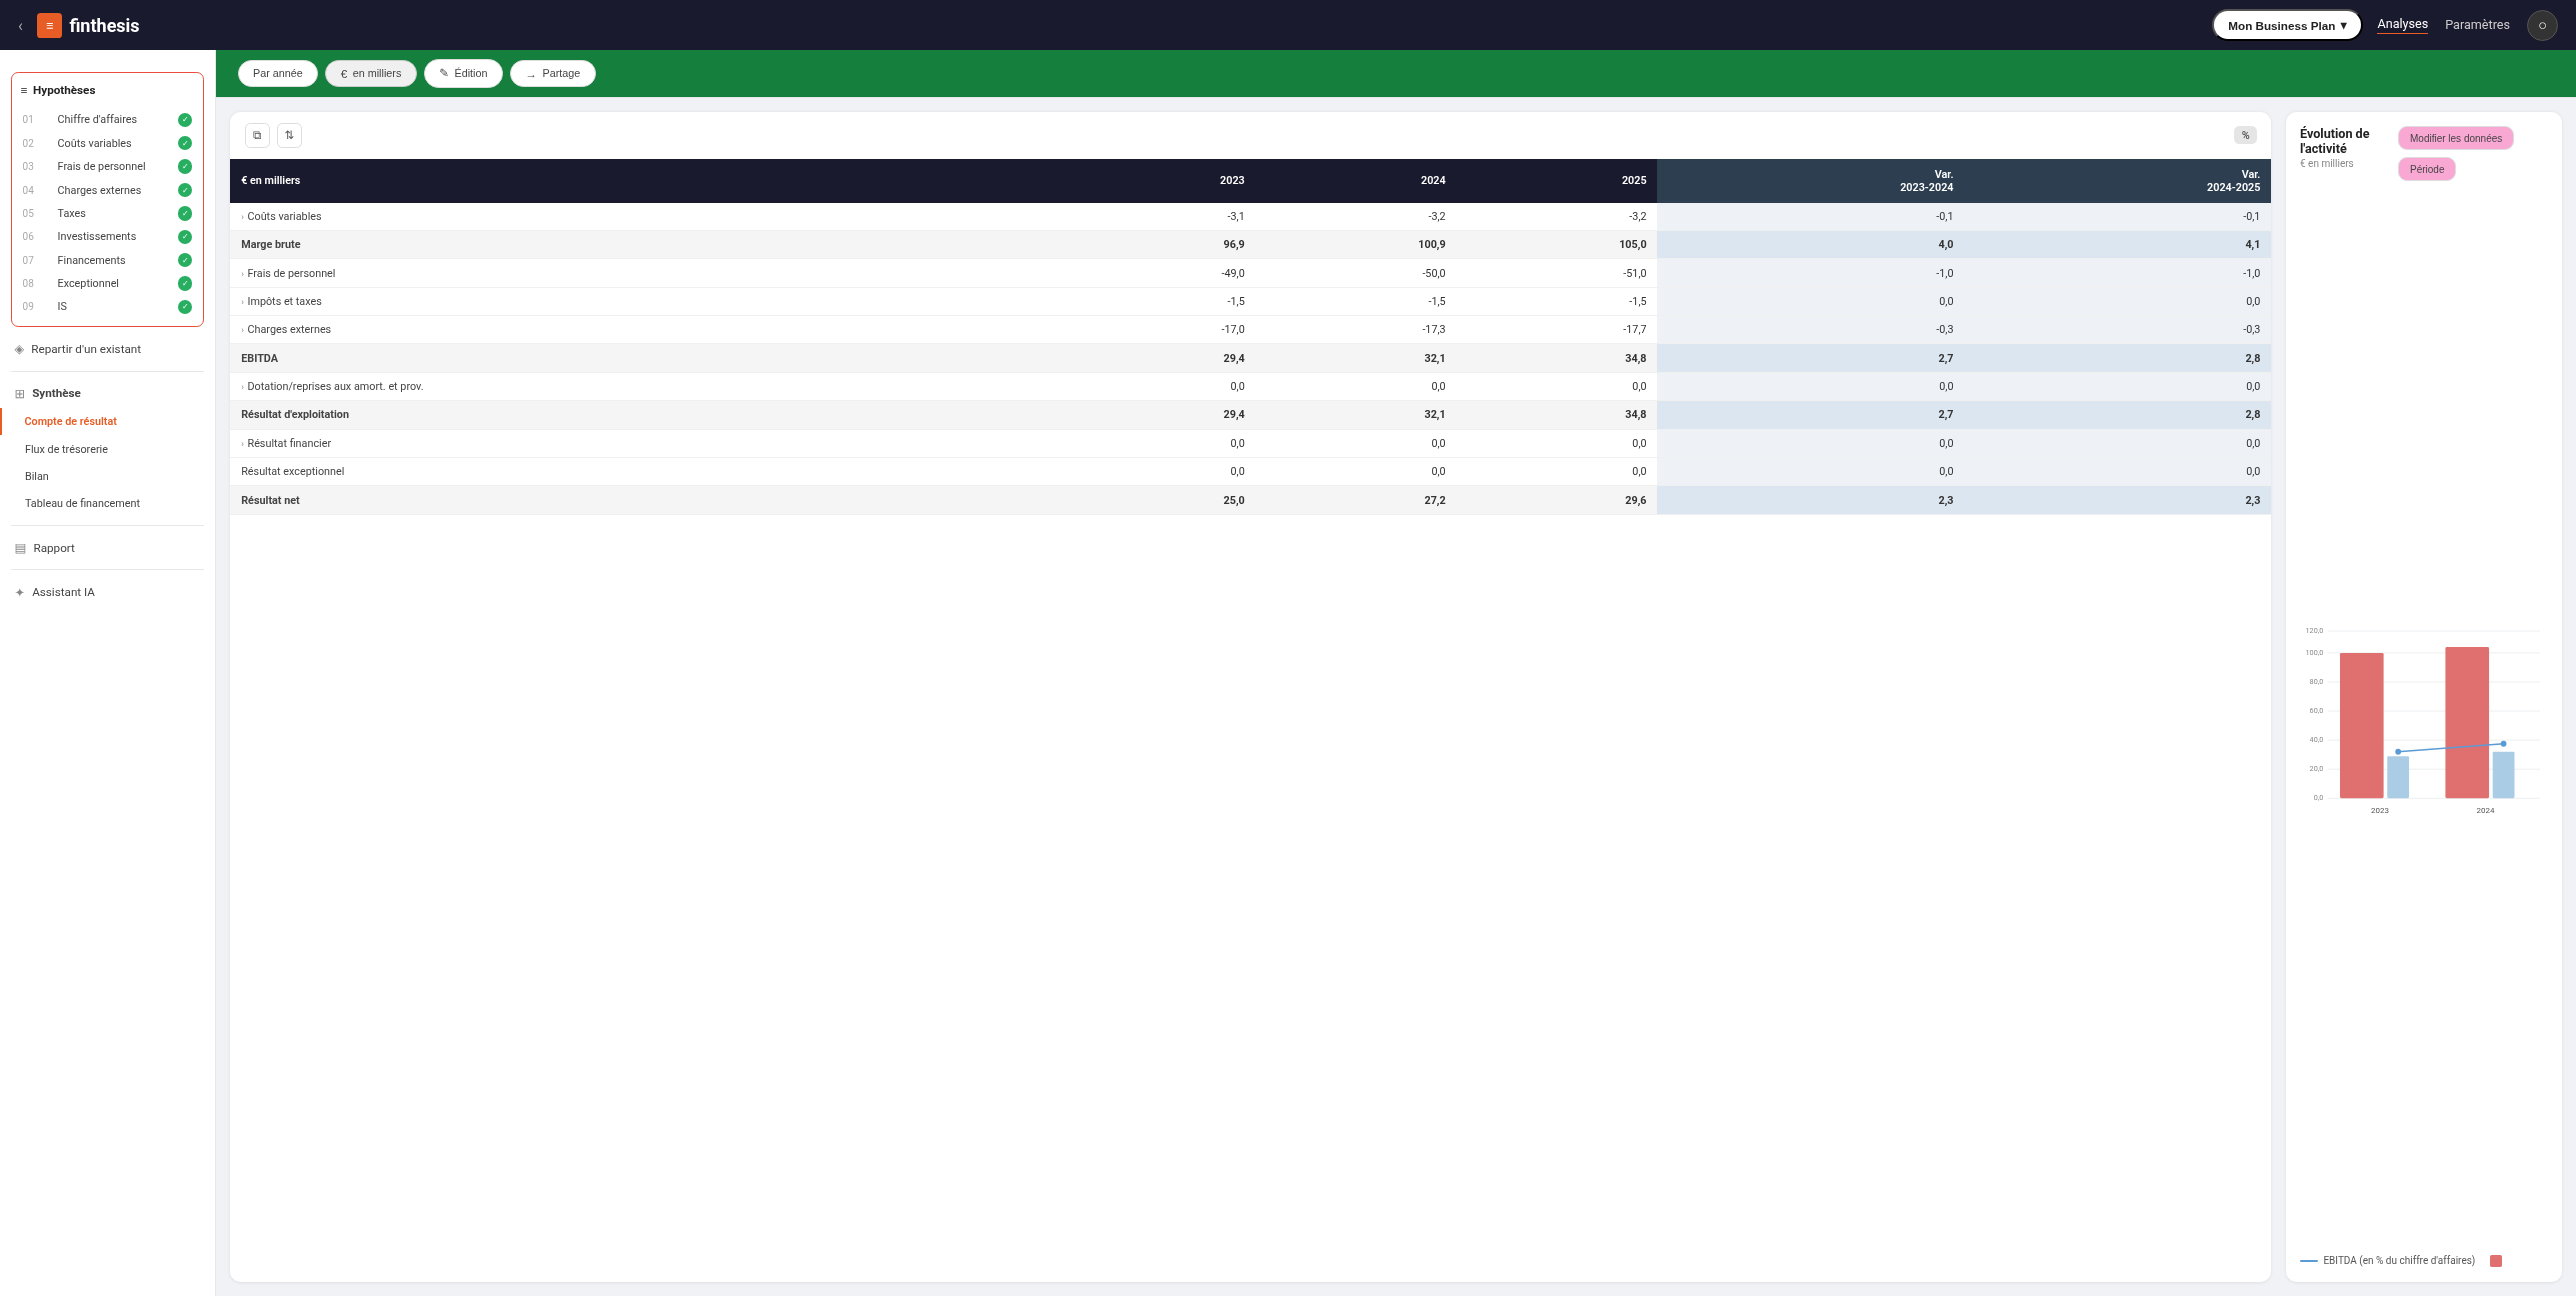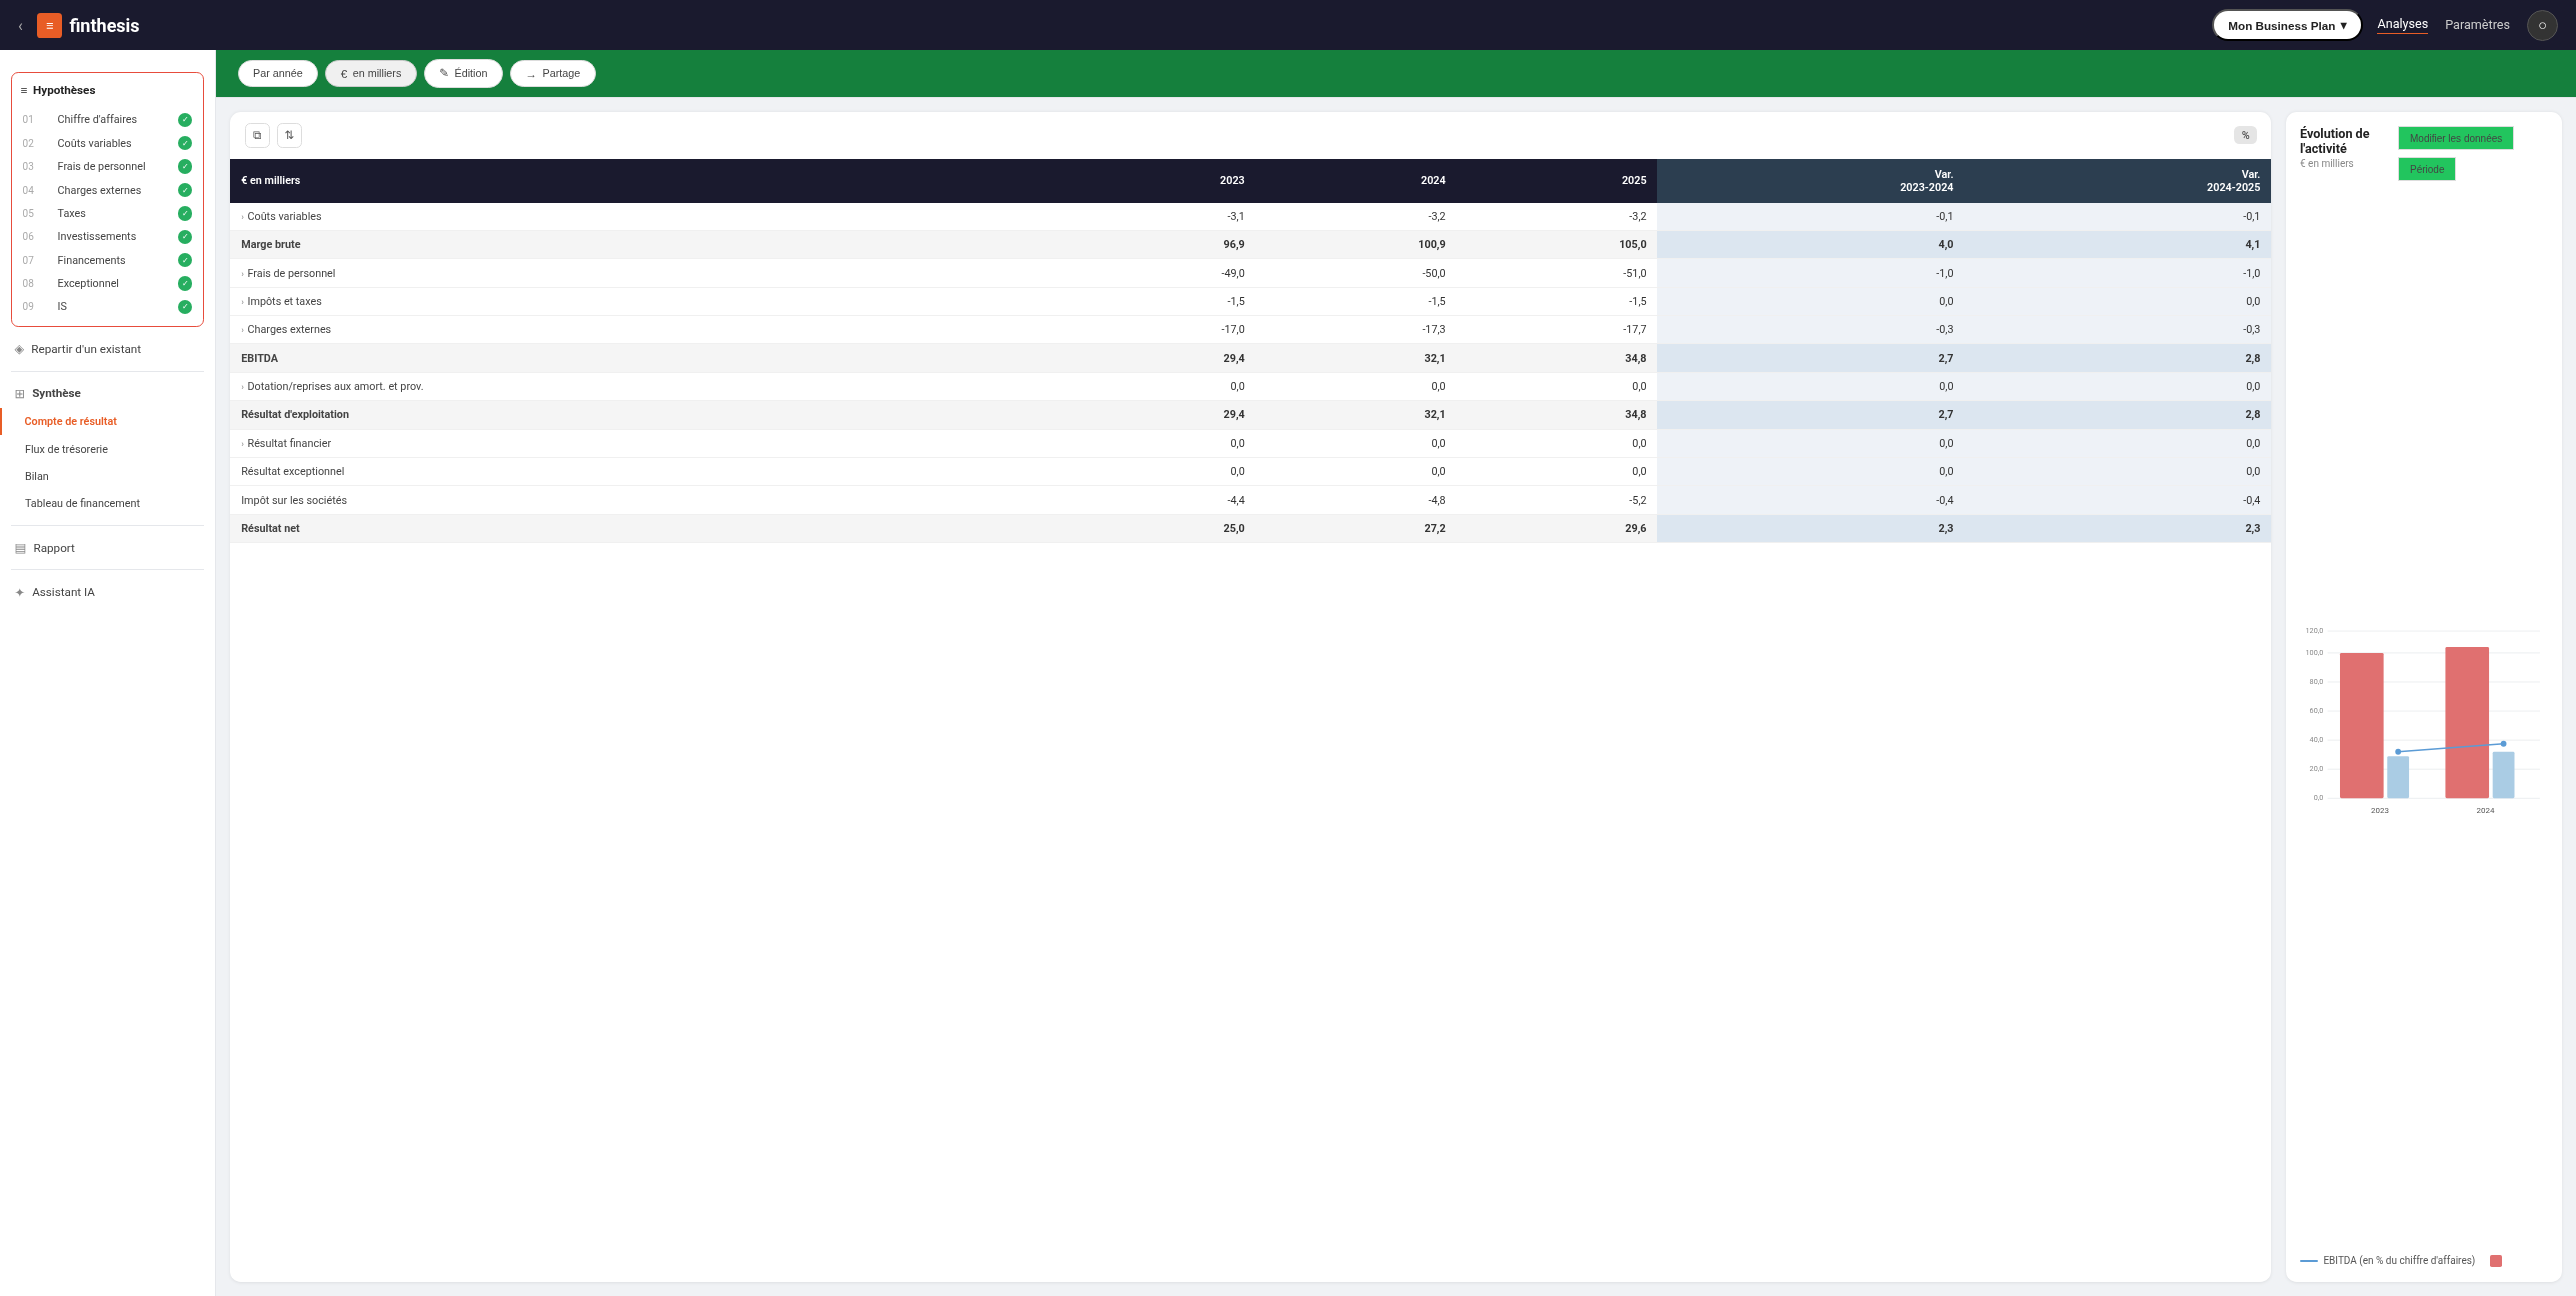--- a/index.html
+++ b/index.html
@@ -369,24 +369,24 @@
 
     .chart-subtitle {
       font-size: 10px;
       color: #888;
       margin-top: 1.8px;
     }
 
     .chart-btn {
       padding: 5.4px 10.8px;
       border: 0.9px solid #ddd;
-      border-radius: 0;
+      border-radius: 9px;
       font-size: 10px;
       cursor: pointer;
-      background: #22c55e;
+      background: #f9a8d4;
       color: #444;
     }
 
     .chart-area {
       flex: 1;
       position: relative;
       margin-top: 10.8px;
     }
 
     .chart-svg {
@@ -663,28 +663,20 @@
                   <td class="var-col">0,0</td>
                 </tr>
                 <tr>
                   <td>Résultat exceptionnel</td>
                   <td>0,0</td>
                   <td>0,0</td>
                   <td>0,0</td>
                   <td class="var-col">0,0</td>
                   <td class="var-col">0,0</td>
                 </tr>
-                <tr>
-                  <td>Impôt sur les sociétés</td>
-                  <td>-4,4</td>
-                  <td>-4,8</td>
-                  <td>-5,2</td>
-                  <td class="var-col">-0,4</td>
-                  <td class="var-col">-0,4</td>
-                </tr>
                 <tr class="bold-row">
                   <td>Résultat net</td>
                   <td>25,0</td>
                   <td>27,2</td>
                   <td>29,6</td>
                   <td class="var-col">2,3</td>
                   <td class="var-col">2,3</td>
                 </tr>
               </tbody>
           </table>

